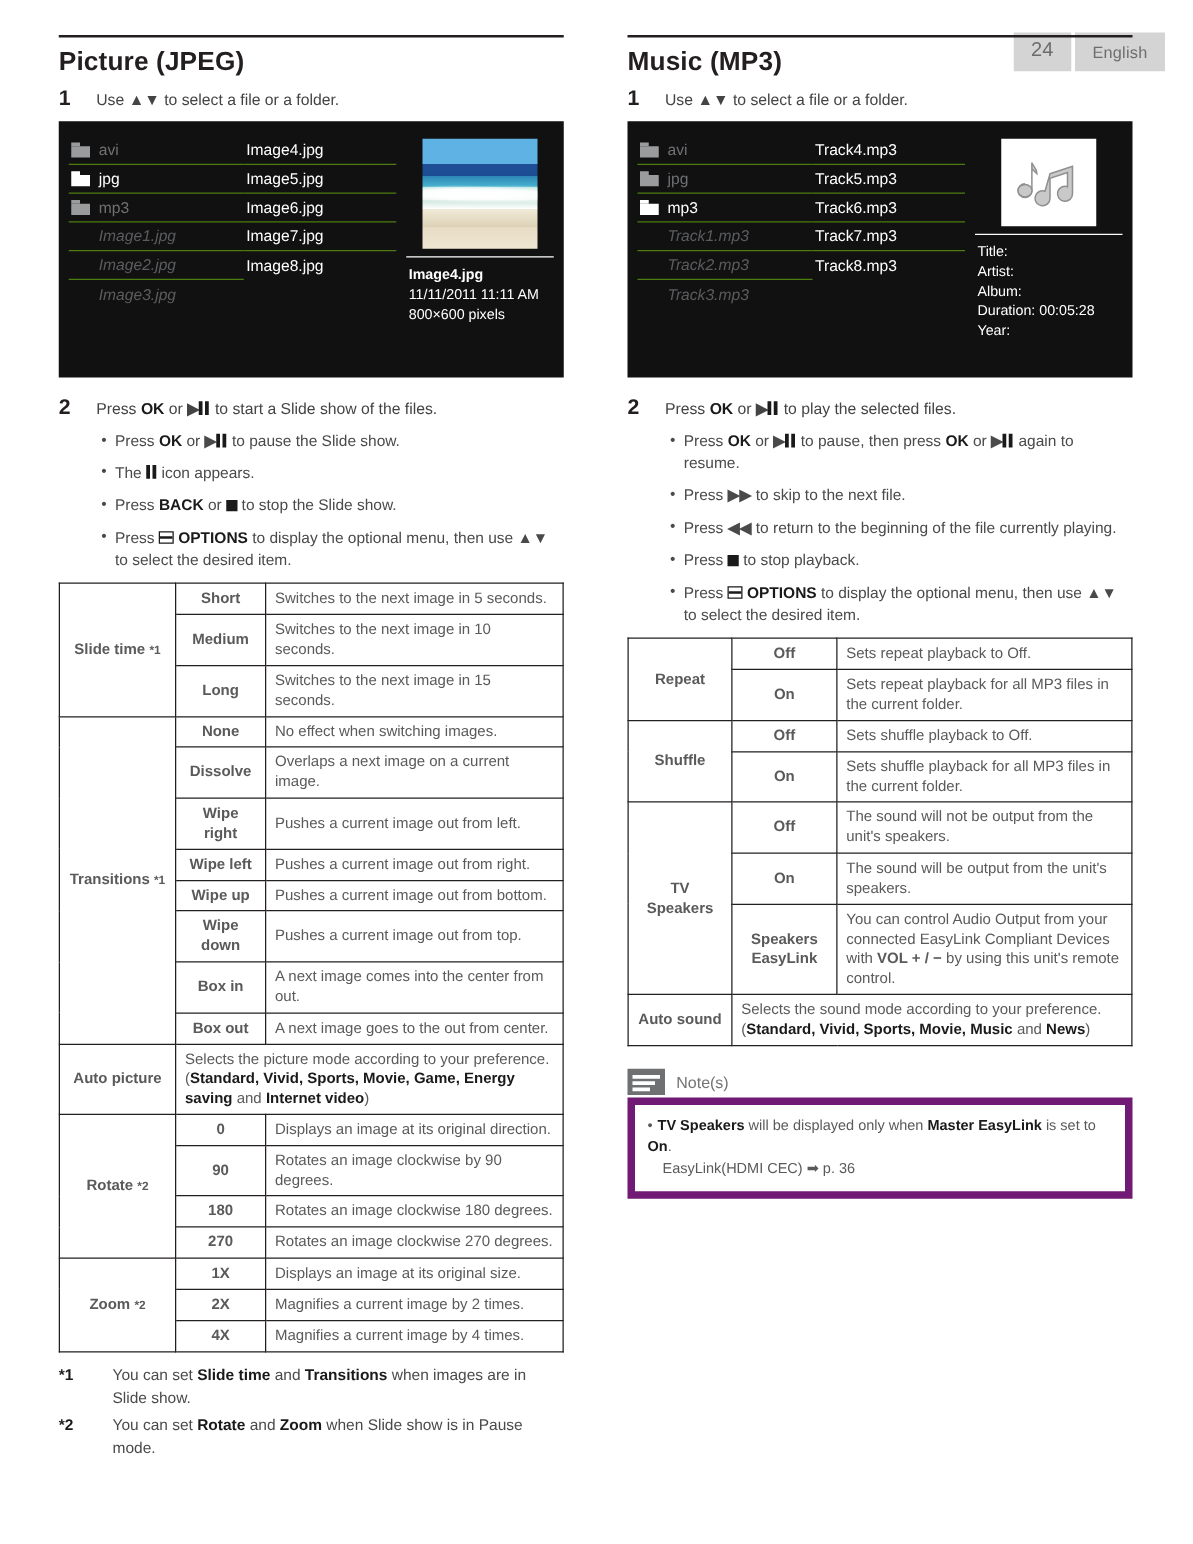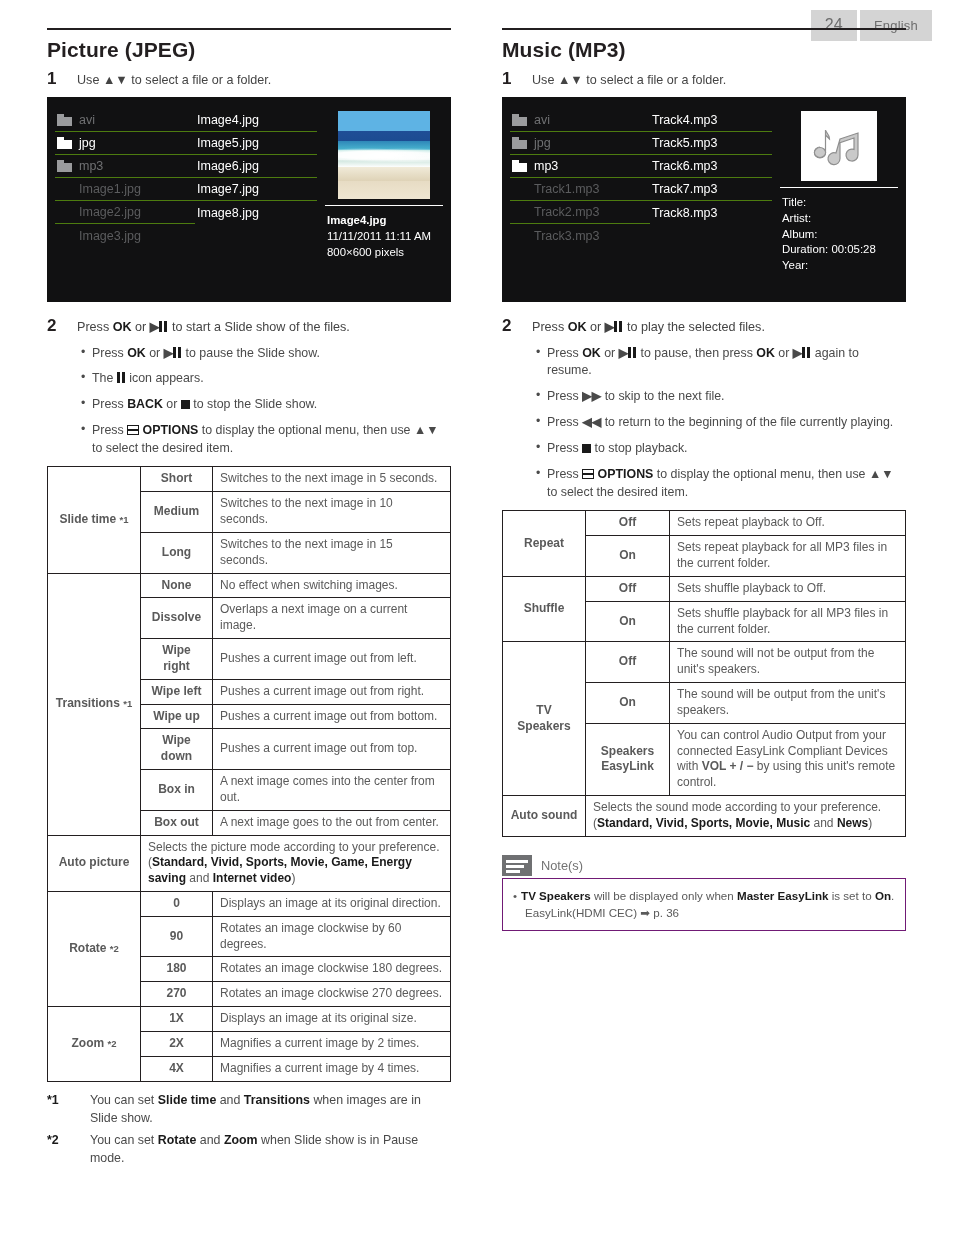--- a/index.html
+++ b/index.html
@@ -26,20 +26,21 @@
   .hdr-box {
     background: #d4d4d4;
     color: #6d6d6d;
     font-size: 14px;
     line-height: 1;
     padding: 7px 14px 8px 14px;
     display: flex;
     align-items: center;
     justify-content: center;
     letter-spacing: .2px;
+    margin-top: 16px;
   }
   .hdr-page { color: #6d6d6d; font-size: 16px; min-width: 36px; }
   .hdr-lang { min-width: 72px; font-size: 13px; }
 
   
   .col {
     position: absolute;
     top: 28px;
     width: 404px;
   }
@@ -96,21 +97,21 @@
   .tv-row {
     height: 23px;
     display: flex;
     align-items: center;
     font-size: 12.5px;
     color: #ffffff;
     white-space: nowrap;
     padding-left: 2px;
   }
   .tv-row.dim   { color: #6f7072; }
-  .tv-row.dim2  { color: #5b5c5e; }
+  .tv-row.dim2  { color: #5b5c5e; font-style: italic; }
   .tv-underline { border-bottom: 1px solid #4d7c0f; }
 
   .folder-icon {
     display: inline-block;
     width: 15px; height: 11px;
     margin-right: 7px;
     position: relative;
     flex: 0 0 15px;
   }
   .folder-icon i {
@@ -238,21 +239,21 @@
     content: "";
     position: absolute;
     background: #ffffff;
     height: 3px;
   }
   .notes-icon i       { left: 4px; top: 5px;  width: 22px; }
   .notes-icon i:before{ left: 0;   top: 5px;  width: 18px; }
   .notes-icon i:after { left: 0;   top: 10px; width: 14px; }
   .notes-title { font-size: 12.8px; color: #737373; }
   .notes-body {
-    border: 1px solid #701a75;
+    border: 6px solid #701a75;
     padding: 8px 10px 9px 10px;
     font-size: 11.6px;
     color: #5a5a5a;
     line-height: 1.5;
   }
   .notes-body b { color: #1a1a1a; font-weight: 700; }
   .notes-body .bul { margin-right: 4px; }
   .gbold { font-weight: 700; }
   .sq {
     display: inline-block;
@@ -451,21 +452,21 @@
       <td class="c1">Auto picture</td>
       <td class="span2" colspan="2"><span>Selects the picture mode according to your preference. (</span><b>Standard, Vivid, Sports, Movie, Game, Energy saving</b><span> and </span><b>Internet video</b><span>)</span></td>
     </tr>
     <tr>
       <td class="c1" rowspan="4"><span>Rotate</span> <sup>*2</sup></td>
       <td class="c2">0</td>
       <td class="c3">Displays an image at its original direction.</td>
     </tr>
     <tr>
       <td class="c2">90</td>
-      <td class="c3">Rotates an image clockwise by 60 degrees.</td>
+      <td class="c3">Rotates an image clockwise by 90 degrees.</td>
     </tr>
     <tr>
       <td class="c2">180</td>
       <td class="c3">Rotates an image clockwise 180 degrees.</td>
     </tr>
     <tr>
       <td class="c2">270</td>
       <td class="c3">Rotates an image clockwise 270 degrees.</td>
     </tr>
     <tr>

